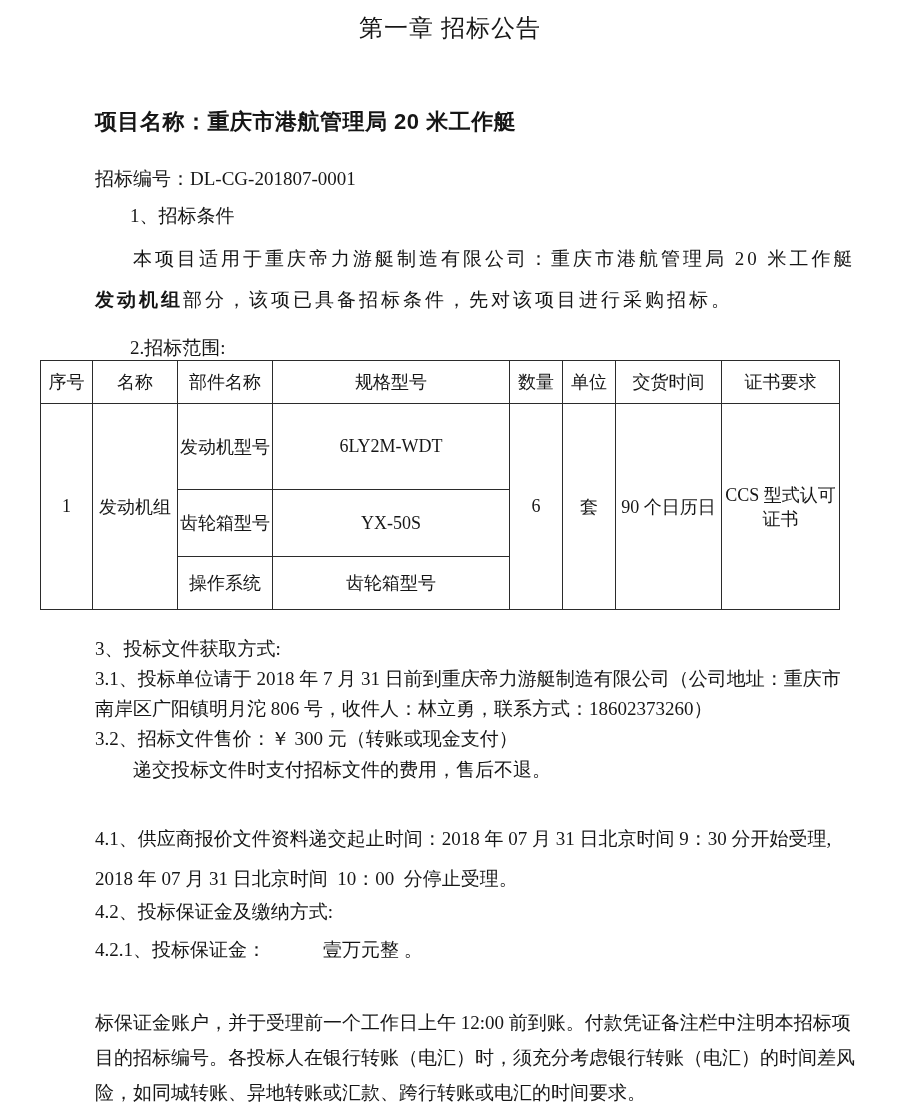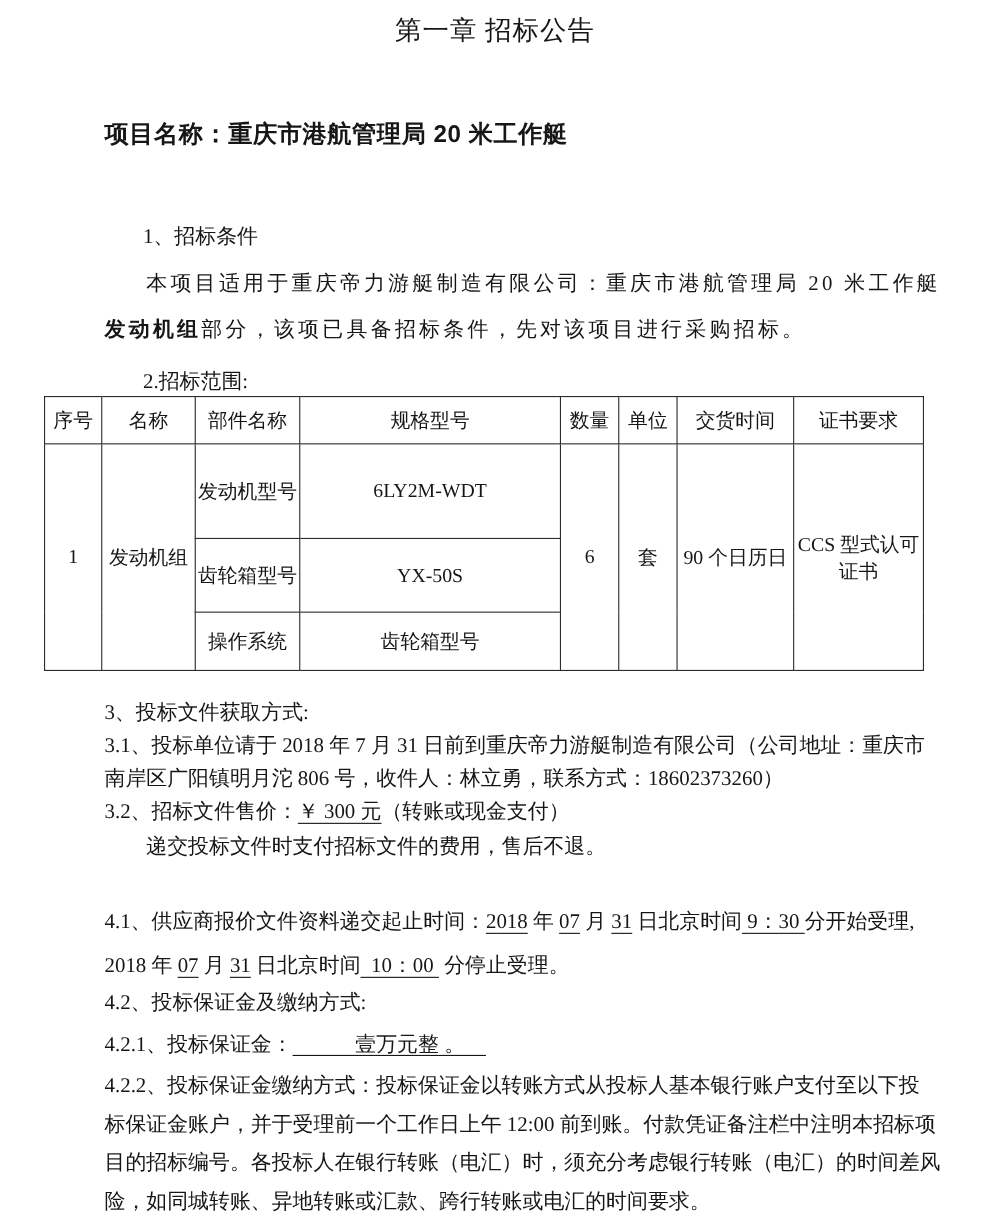--- a/index.html
+++ b/index.html
@@ -8,40 +8,41 @@
     background:#ffffff; color:#161616; overflow:hidden;
     font-family:"Liberation Serif","DejaVu Serif",serif;
   }
   .line { position:absolute; white-space:pre; font-size:19px; line-height:1.3; }
   .center { left:0; width:100%; text-align:center; }
   .title { font-size:24px; letter-spacing:1px; }
   .projname { font-size:22px; font-weight:bold; font-family:"Liberation Sans","DejaVu Sans",sans-serif; letter-spacing:0.5px; }
   .bold { font-weight:normal; }
   .hei { font-family:"Liberation Sans","DejaVu Sans",sans-serif; font-weight:bold; }
   .ls { letter-spacing:3px; }
-  .u { text-decoration:underline; text-underline-offset:4px; }
+  .u { text-underline-offset:4px; }
   table.scope {
     position:absolute; left:40px; top:360px;
     border-collapse:collapse; table-layout:fixed;
     font-size:18px; text-align:center; color:#161616;
   }
   table.scope th, table.scope td {
     border:1px solid #2b2b2b; font-weight:normal;
     padding:9px 2px; vertical-align:middle; overflow:hidden;
   }
 </style>
 </head>
 <body>
 
 <div class="page">
 
   <div class="line title center" style="top:13px">第一章 招标公告</div>
 
   <div class="line projname" style="left:95px; top:108px">项目名称：重庆市港航管理局 20 米工作艇</div>
 
+  <div class="line" style="left:95px; top:167px">招标编号：DL-CG-201807-0001</div>
 
   <div class="line" style="left:130px; top:204px">1、招标条件</div>
 
   <div class="line ls" style="left:133px; top:247px">本项目适用于重庆帝力游艇制造有限公司：重庆市港航管理局 20 米工作艇</div>
 
   <div class="line ls" style="left:95px; top:288px"><span class="hei">发动机组</span><span>部分，该项已具备招标条件，先对该项目进行采购招标。</span></div>
 
   <div class="line" style="left:130px; top:336px">2.招标范围:</div>
 
   <table class="scope">
@@ -99,21 +100,20 @@
 
 
   <div class="line" style="left:95px; top:827px"><span>4.1、供应商报价文件资料递交起止时间：</span><span class="u">2018</span><span> 年 </span><span class="u">07</span><span> 月 </span><span class="u">31</span><span> 日北京时间</span><span class="u"> 9：30 </span><span>分开始受理,</span></div>
 
   <div class="line" style="left:95px; top:867px"><span>2018 年 </span><span class="u">07</span><span> 月 </span><span class="u">31</span><span> 日北京时间</span><span class="u">  10：00 </span><span> 分停止受理。</span></div>
 
   <div class="line" style="left:95px; top:900px">4.2、投标保证金及缴纳方式:</div>
 
   <div class="line" style="left:95px; top:938px"><span>4.2.1、投标保证金：</span><span class="u">            壹万元整 。    </span></div>
 
-  <div class="line" style="left:95px; top:976px">4.2.2、投标保证金缴纳方式：投标保证金以转账方式从投标人基本银行账户支付至以下投</div>
 
   <div class="line" style="left:95px; top:1011px">标保证金账户，并于受理前一个工作日上午 12:00 前到账。付款凭证备注栏中注明本招标项</div>
 
   <div class="line" style="left:95px; top:1081px">险，如同城转账、异地转账或汇款、跨行转账或电汇的时间要求。</div>
 
   <div class="line" style="left:95px; top:1046px">目的招标编号。各投标人在银行转账（电汇）时，须充分考虑银行转账（电汇）的时间差风</div>
 
 </div>
 
 </body></html>

